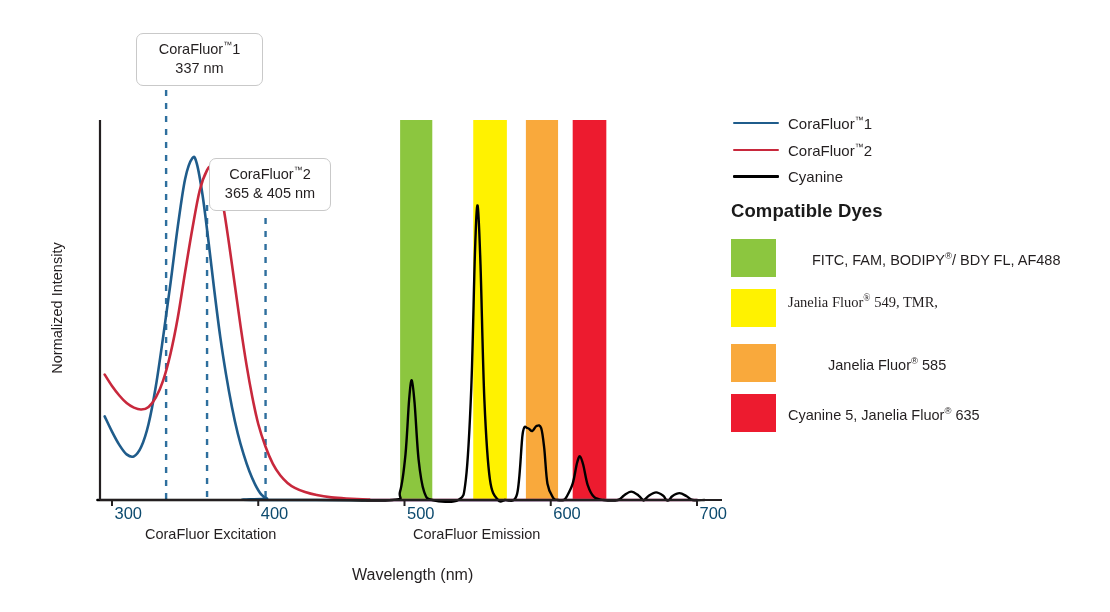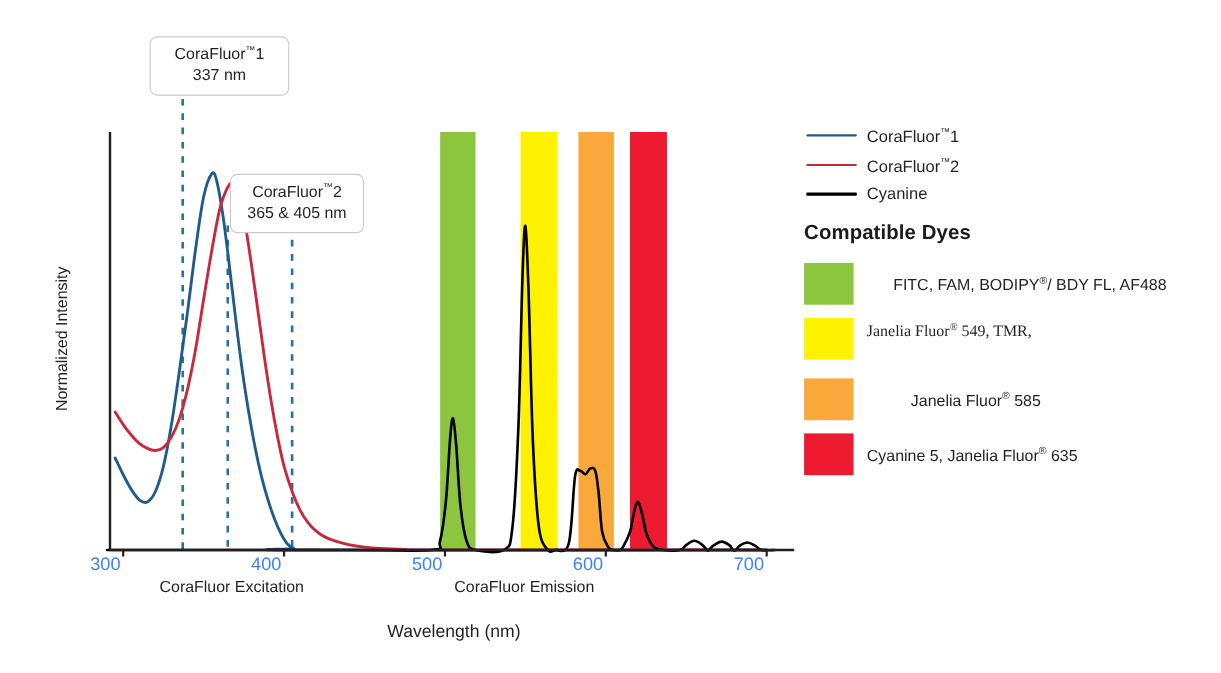--- a/index.html
+++ b/index.html
@@ -13,21 +13,21 @@
     position:absolute;background:#ffffff;border:1px solid #c9c9c9;
     border-radius:7px;text-align:center;color:#231f20;
     font-size:14.5px;line-height:1.32;padding:6px 10px 7px 10px;
     box-sizing:border-box;white-space:nowrap;
   }
   .callout-box .ln{display:block;}
   .sup{font-size:9px;vertical-align:super;letter-spacing:0;}
   #co1{left:136px;top:33px;width:127px;}
   #co2{left:209px;top:158px;width:122px;}
   .axlabel{position:absolute;font-size:16.5px;color:#231f20;white-space:nowrap;}
-  .ticklabel{position:absolute;font-size:16.5px;color:#3b82f6;text-align:left;width:60px;}
+  .ticklabel{position:absolute;font-size:16.5px;color:#0c4a6e;text-align:right;width:60px;}
   .sublabel{position:absolute;font-size:14.5px;color:#231f20;text-align:left;white-space:nowrap;}
   #ylab{
     position:absolute;left:-33px;top:300px;width:180px;text-align:center;
     transform:rotate(-90deg);transform-origin:50% 50%;
     font-size:14.5px;color:#231f20;
   }
   #xlab{left:352px;top:566px;font-size:16px;}
   .legend-row{position:absolute;font-size:15px;color:#231f20;white-space:nowrap;}
   .legend-line{position:absolute;height:2.4px;width:46px;border-radius:1px;}
   #dyes-title{position:absolute;left:731px;top:200px;font-size:18.5px;font-weight:bold;color:#1a1a1a;letter-spacing:.1px;}

